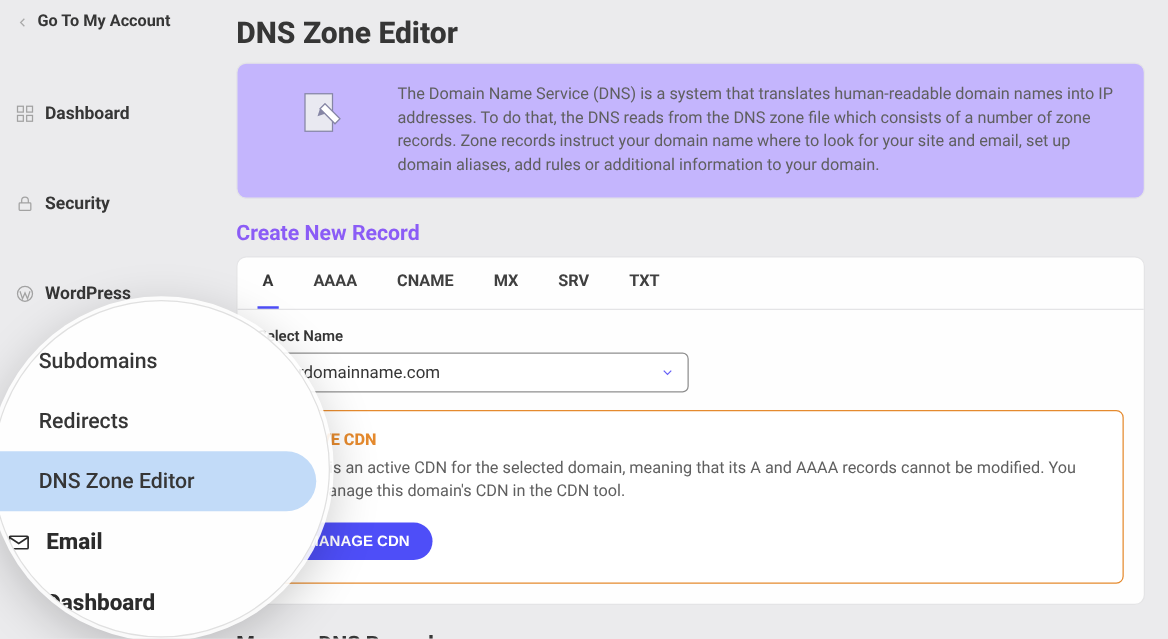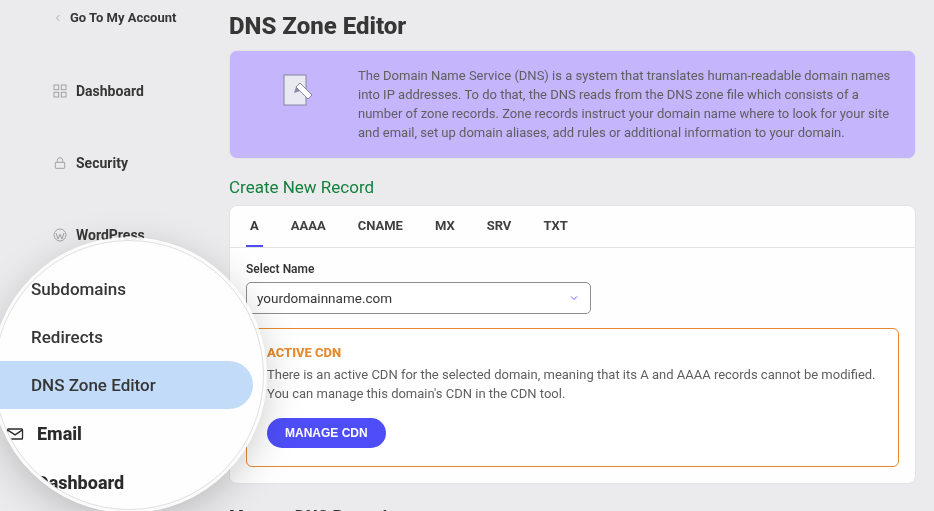--- a/index.html
+++ b/index.html
@@ -5,21 +5,21 @@
   * { box-sizing: border-box; margin: 0; padding: 0; }
   body {
     font-family: -apple-system, BlinkMacSystemFont, "Segoe UI", Roboto, Arial, sans-serif;
     background: #ebebed;
     width: 934px;
     height: 511px;
     overflow: hidden;
     position: relative;
     color: #333;
   }
-  .layout { display: flex; width: 100%; height: 100%; padding-left: 40px; }
+  .layout { display: flex; width: 100%; height: 100%; }
   .sidebar {
     width: 175px;
     padding-left: 8px;
     padding-top: 4px;
     flex-shrink: 0;
   }
   .back-link {
     display: flex;
     align-items: center;
     gap: 6px;
@@ -72,22 +72,22 @@
     margin-top: 4px;
     flex-shrink: 0;
   }
   .info-card p {
     font-size: 13px;
     line-height: 1.45;
     color: #5f5f5f;
   }
   h2.section-title {
     font-size: 17px;
-    font-weight: 400;
-    color: #15803d;
+    font-weight: 700;
+    color: #8b5cf6;
     margin-bottom: 8px;
   }
   .record-card {
     background: #fefefe;
     border: 1px solid #e4e4e6;
     border-radius: 8px;
   }
   .tabs {
     display: flex;
     gap: 24px;

